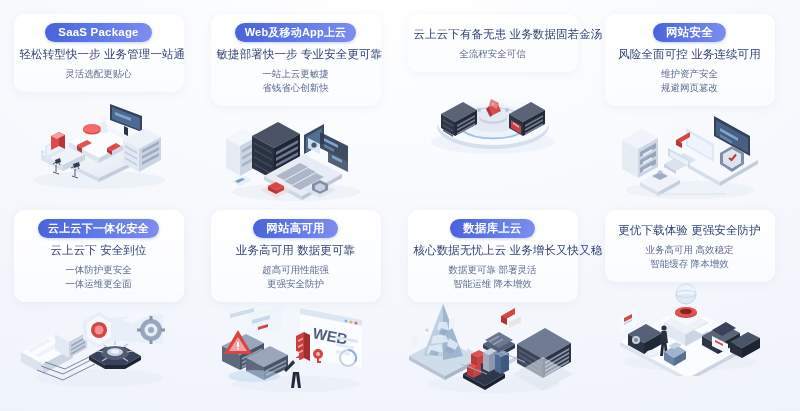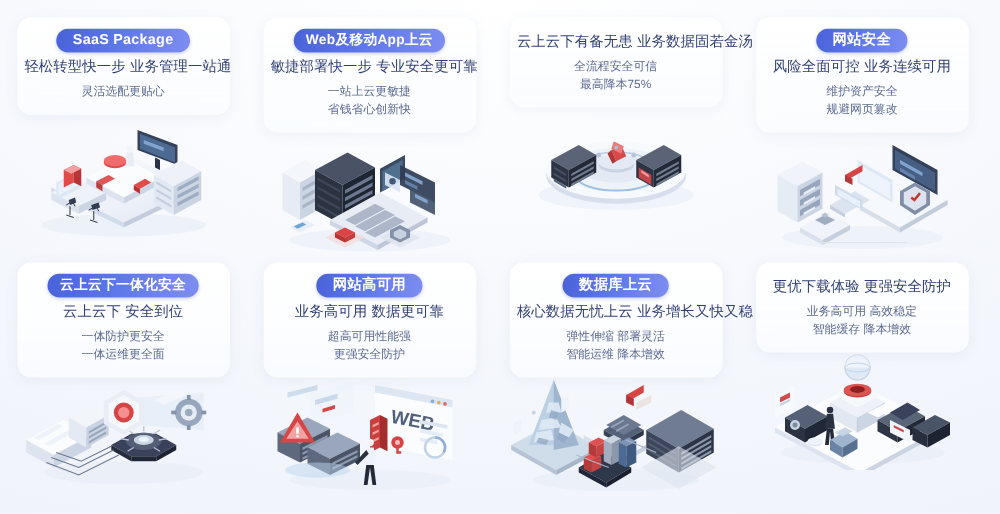--- a/index.html
+++ b/index.html
@@ -229,21 +229,20 @@
       <path d="M112 78 L120 82 L120 88 L112 92 L104 88 L104 82 Z" fill="#8390a8"></path>
       <path d="M112 81 L117 83.5 L117 87 L112 89.5 L107 87 L107 83.5 Z" fill="#c8d1e0"></path>
     </svg>
   </div>
 
   <div class="cell row1">
     <div class="card">
       <div class="headline">云上云下有备无患 业务数据固若金汤</div>
       <div class="sub">
         <span class="l2">全流程安全可信</span>
-        <span class="l2">最高降本75%</span>
       </div>
     </div>
     <svg class="illus" viewBox="0 0 176 104">
       <ellipse cx="88" cy="74" rx="62" ry="12" fill="#e7edf7" opacity="0.55"></ellipse>
 
       <ellipse cx="88" cy="58" rx="56" ry="23" fill="#d6dfeb"></ellipse>
       <ellipse cx="88" cy="54" rx="56" ry="23" fill="#f7fafd"></ellipse>
       <ellipse cx="88" cy="54" rx="44" ry="17.5" fill="#eef3fa"></ellipse>
       <ellipse cx="88" cy="53" rx="28" ry="11" fill="#e3eaf4"></ellipse>
 
@@ -497,21 +496,21 @@
       <path d="M85 72 L83 88 L86 88 L88 74 L90 88 L93 88 L91 72 Z" fill="#222a3a"></path>
       <path d="M85 60 L76 70 L78 72 L87 63 Z" fill="#2a3242"></path>
     </svg>
   </div>
 
   <div class="cell row2">
     <div class="card">
       <span class="badge">数据库上云</span>
       <div class="headline">核心数据无忧上云 业务增长又快又稳</div>
       <div class="sub">
-        <span class="l2">弹性伸缩 部署灵活</span>
+        <span class="l2">数据更可靠 部署灵活</span>
         <span class="l2">智能运维 降本增效</span>
       </div>
     </div>
     <svg class="illus" viewBox="0 0 176 96">
       <ellipse cx="88" cy="84" rx="66" ry="9" fill="#e6ecf6" opacity="0.5"></ellipse>
 
       <path d="M4 56 L38 38 L74 58 L40 76 Z" fill="#cfdcea"></path>
       <path d="M4 56 L40 76 L40 80 L4 60 Z" fill="#b6c4d6"></path>
       <path d="M74 58 L40 76 L40 80 L74 62 Z" fill="#a8b6ca"></path>
 

